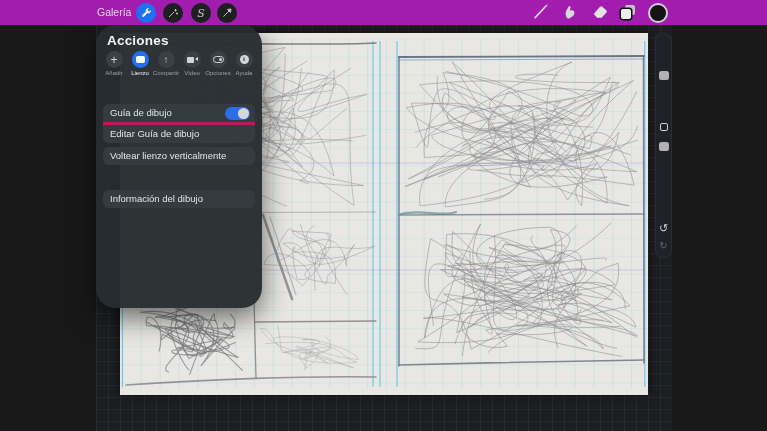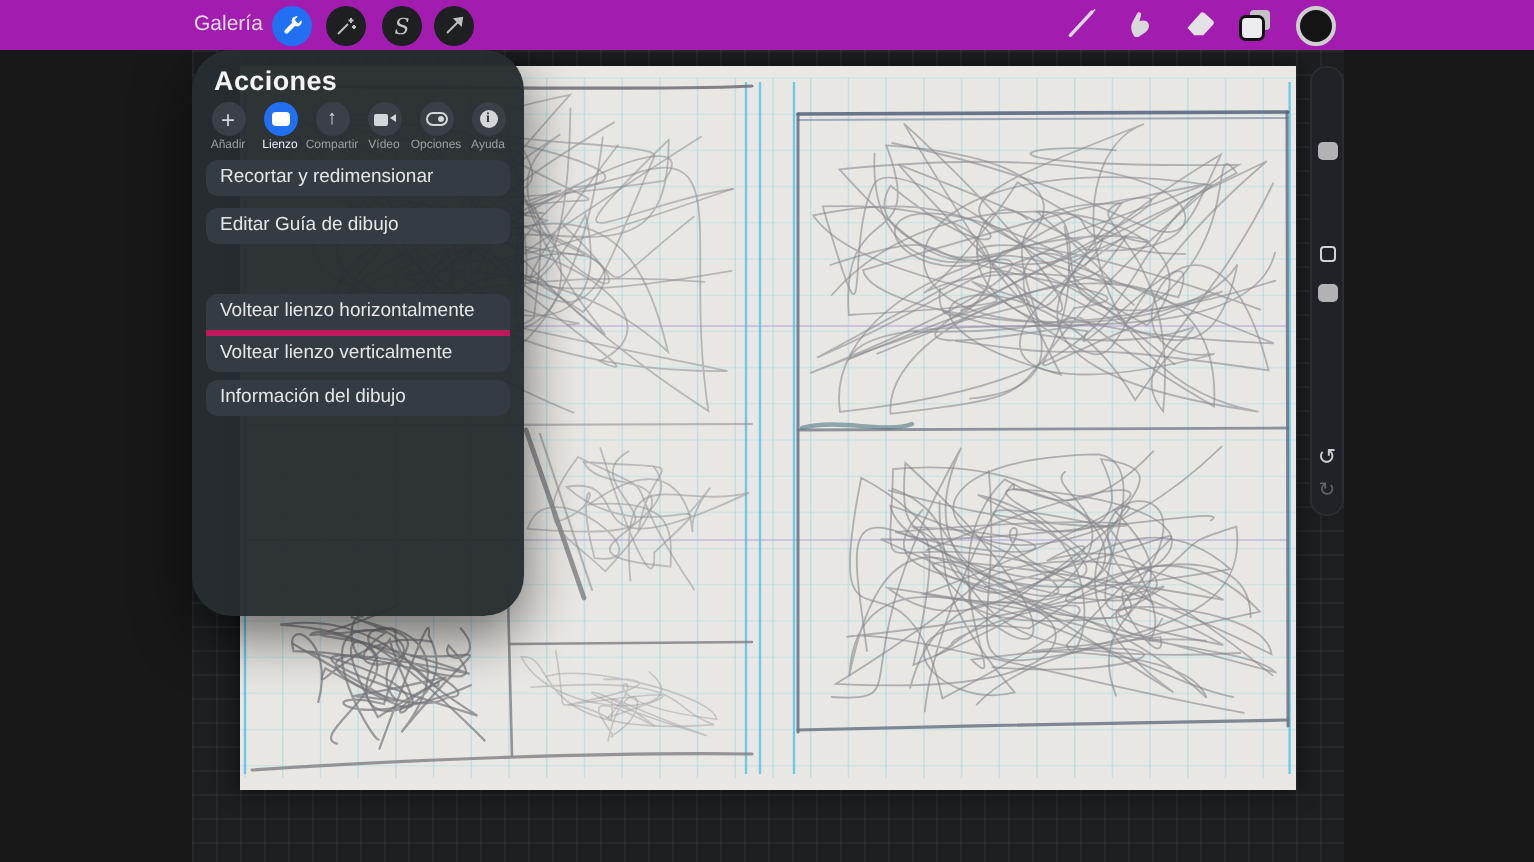--- a/index.html
+++ b/index.html
@@ -297,30 +297,32 @@
         </div>
       <span class="tab-label">Opciones</span>
     </div>
     <div class="tab" style="left:133px">
       <div class="tab-circle">
           <span class="tab-info">i</span>
         </div>
       <span class="tab-label">Ayuda</span>
     </div>
 
-    <div class="row-group" style="top:55px">
-      <div class="menu-row">Recortar y redimensionar</div>
-    </div>
 
     <div class="row-group" style="top:79px">
+      <div class="menu-row">
+        <span>Guía de dibujo</span>
+        <span class="toggle">
+            <span class="knob"></span>
+          </span>
+      </div>
       <div class="menu-row">Editar Guía de dibujo</div>
     </div>
 
     <div class="row-group" style="top:122px">
-      <div class="menu-row">Voltear lienzo horizontalmente</div>
       <div class="menu-row">Voltear lienzo verticalmente</div>
     </div>
 
     <div class="row-group" style="top:165px">
       <div class="menu-row">Información del dibujo</div>
     </div>
   </div>
 
   <div class="side">
     <div class="slider-handle" style="top:37px"></div>

